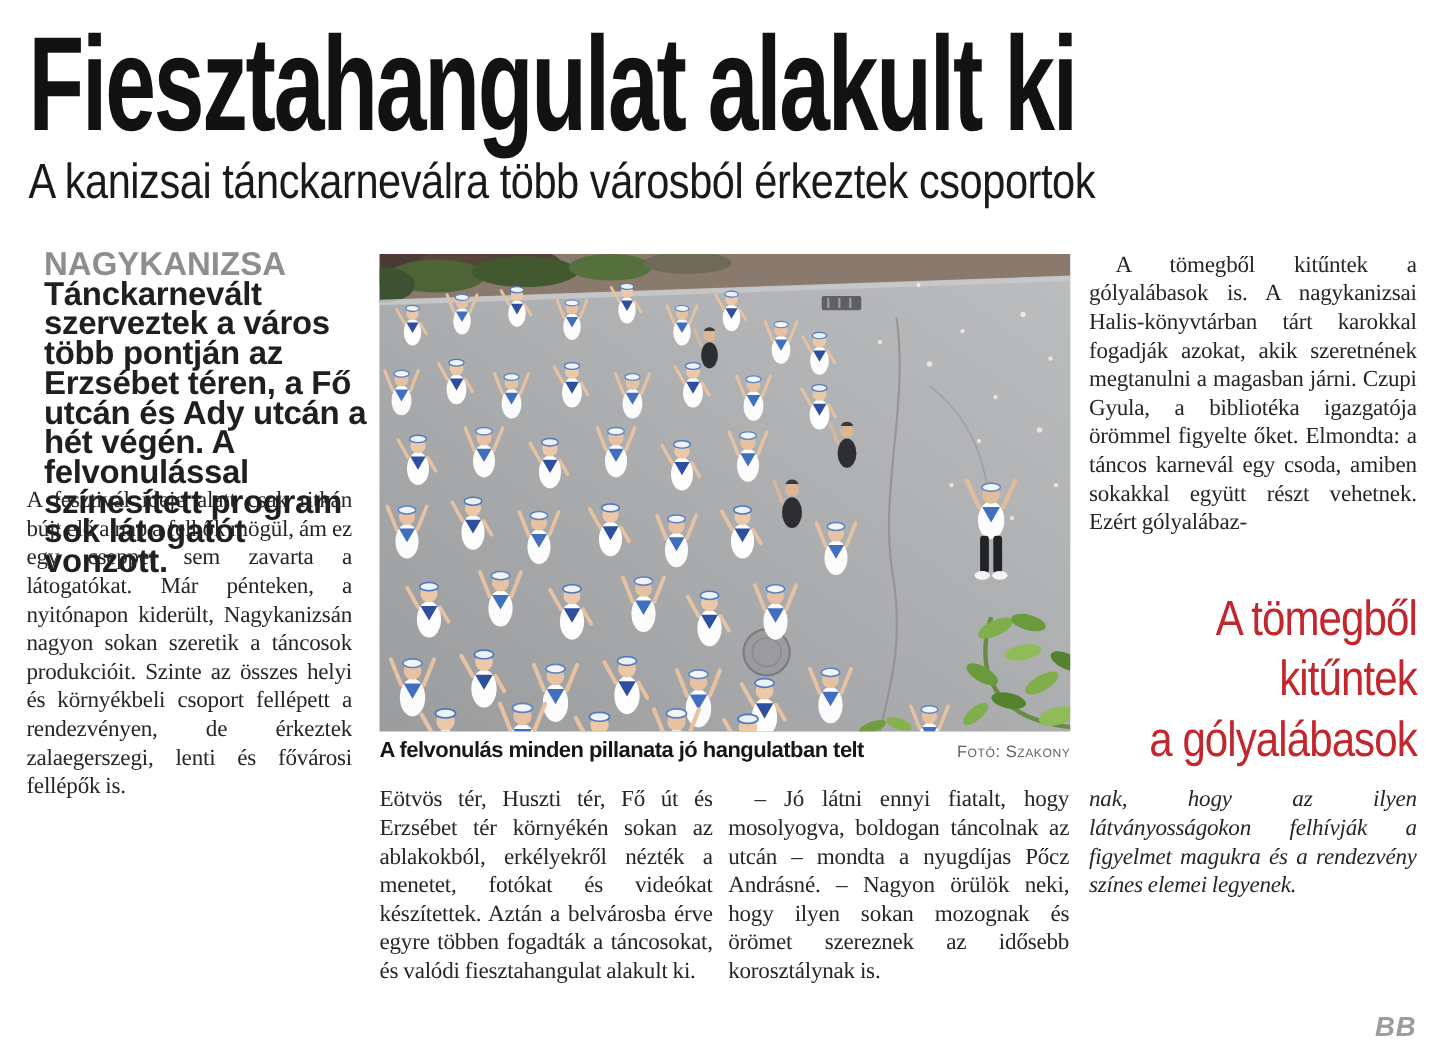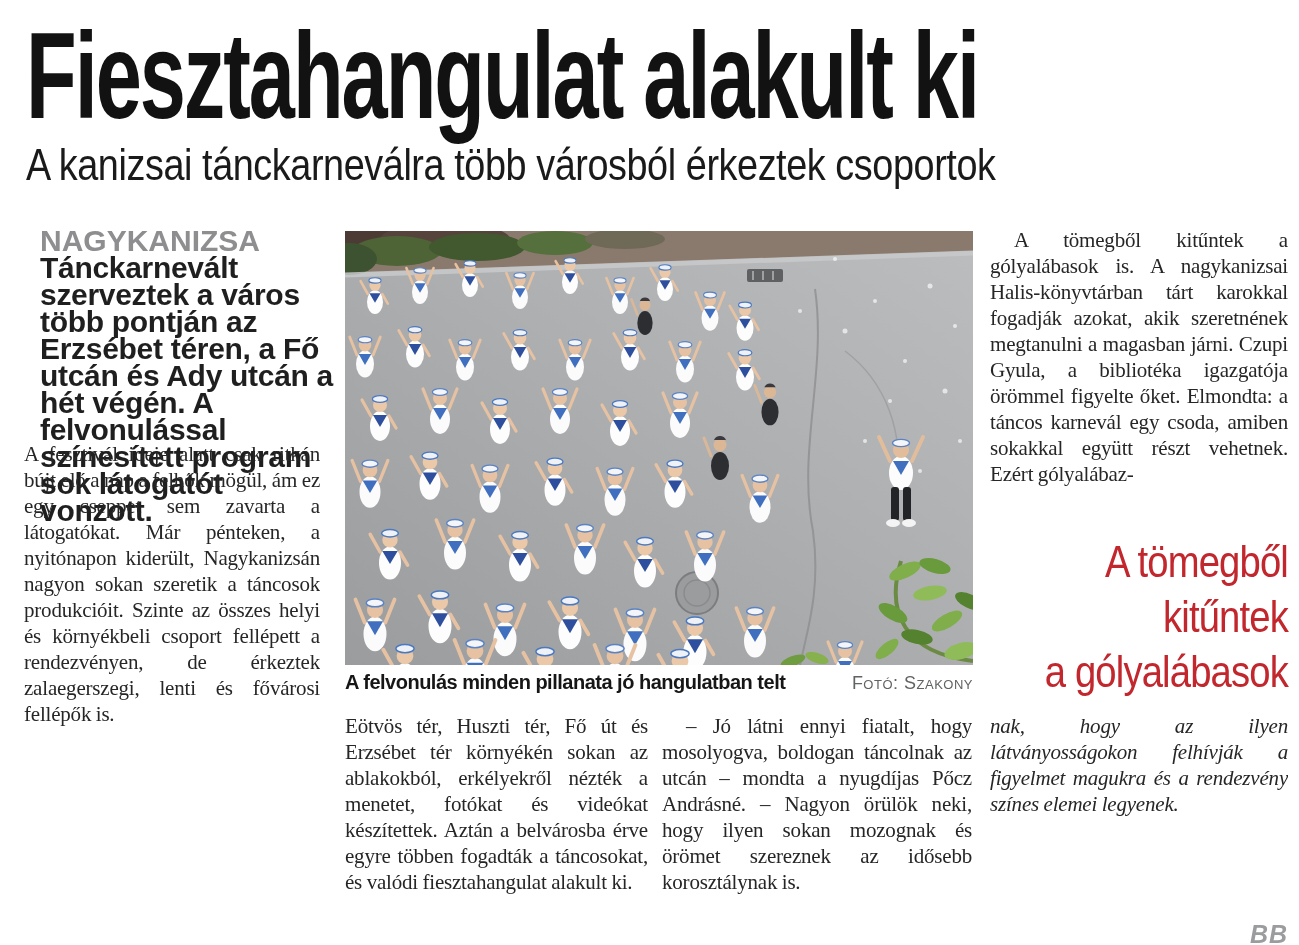--- a/index.html
+++ b/index.html
@@ -56,21 +56,21 @@
   }
   .photo svg { display:block; }
   .caption-row {
     position:absolute; left:345px; top:671px; width:628px;
     display:flex; justify-content:space-between; align-items:baseline;
   }
   .caption {
     font-size:20px; font-weight:700; letter-spacing:-0.5px; color:#161616;
   }
   .credit {
-    font-variant:small-caps; font-size:18px; letter-spacing:0.5px;
+    font-variant:small-caps; font-size:15px; letter-spacing:0.5px;
     color:#606264; font-weight:400; white-space:nowrap;
   }
   
   .byline {
     position:absolute; right:0; bottom:-2px;
     font-size:25px; font-weight:700; letter-spacing:1px; color:#9a9c9e;
     font-family:"Liberation Sans", sans-serif;
   }
   .col4b { position:absolute; }
 </style>

